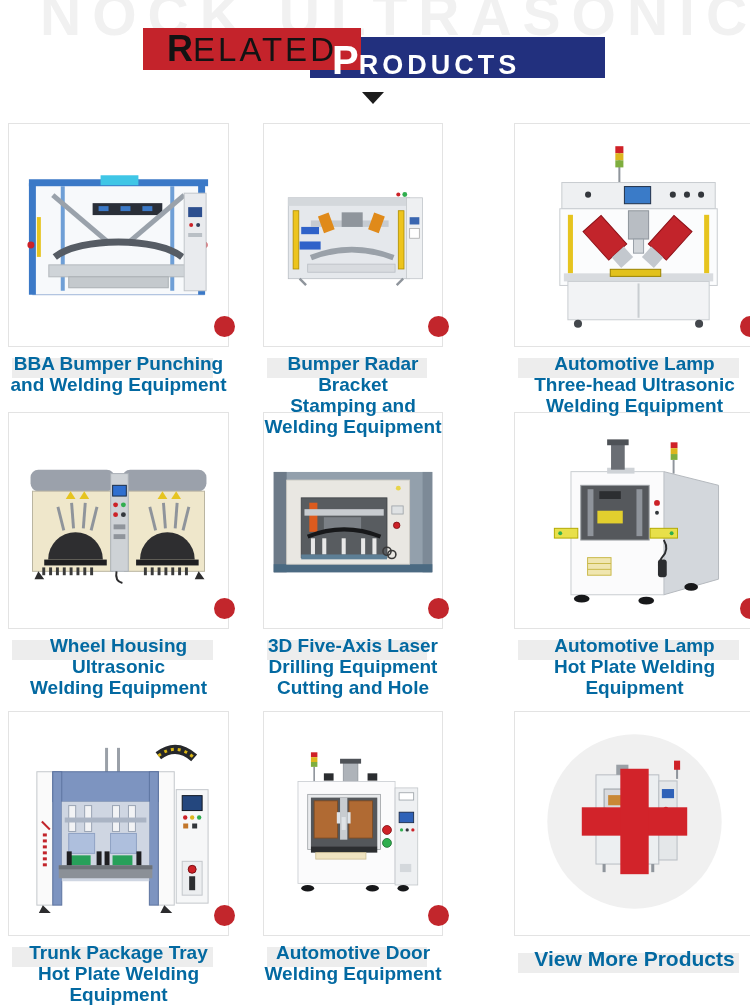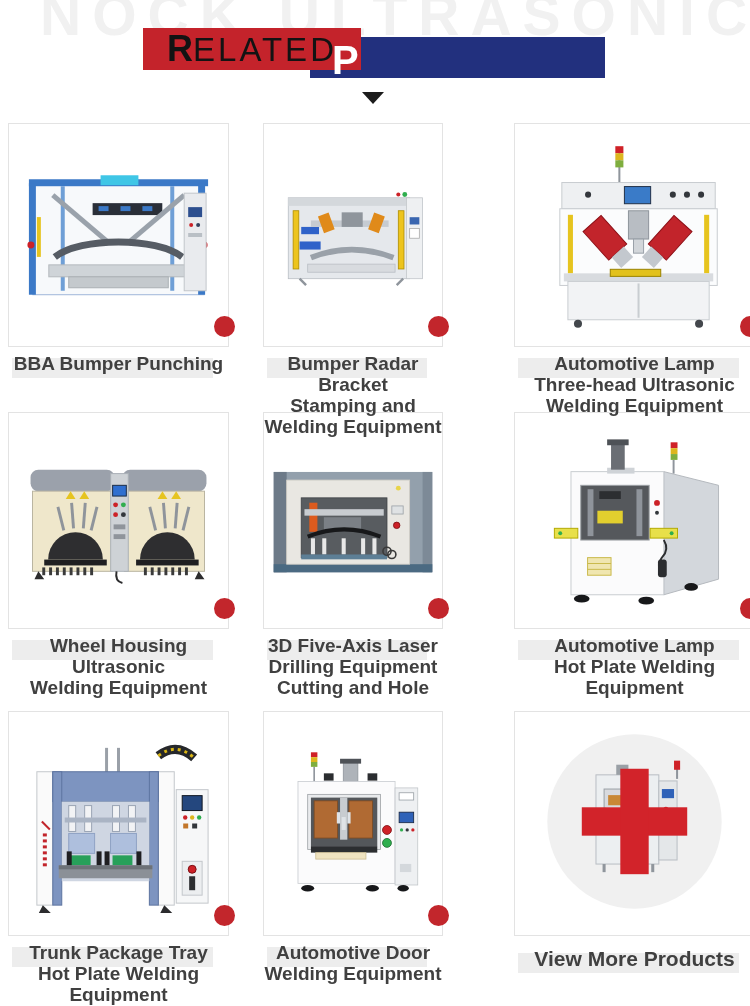--- a/index.html
+++ b/index.html
@@ -47,21 +47,21 @@
     position:relative;background:#fff;border:1px solid #e3e3e3;
     display:flex;align-items:center;justify-content:center;
   }
   .card svg{width:100%;height:100%;}
   .dot{
     position:absolute;right:-7px;bottom:9px;width:21px;height:21px;
     border-radius:50%;background:#c2262c;z-index:5;
   }
   .caption{
     position:relative;margin-top:6px;text-align:center;
-    font-size:19px;line-height:21px;font-weight:bold;color:#404040;
+    font-size:19px;line-height:21px;font-weight:bold;color:#0369a1;
   }
   .caption::before{
     content:"";position:absolute;left:4px;right:16px;top:5px;height:20px;
     background:#ededed;z-index:0;
   }
   .caption span{position:relative;z-index:1;display:block;}
   .caption.big{font-size:21px;margin-top:12px;}
 </style>
 </head>
 <body>
@@ -70,20 +70,21 @@
 
 <div class="header">
   <div class="band-blue"></div>
   <div class="band-red"></div>
   <div class="txt-related">
     <span class="big">R</span>
       <span class="rest">ELATED</span>
   </div>
   <div class="txt-products">
     <span class="big">P</span>
+      <span class="rest">RODUCTS</span>
   </div>
   <div class="arrow-down"></div>
 </div>
 
 <div class="cell r1 c1">
   <div class="card">
     <svg viewBox="0 0 220 220">
       <rect x="24" y="58" width="172" height="112" fill="#f7f9fb" stroke="#9fb6d8"></rect>
       <rect x="20" y="54" width="180" height="7" fill="#3b79c7"></rect>
       <rect x="20" y="58" width="7" height="112" fill="#3b79c7"></rect>
@@ -107,20 +108,21 @@
       <rect x="176" y="68" width="22" height="98" fill="#e9ebee" stroke="#c2c6ca"></rect>
       <rect x="180" y="82" width="14" height="10" fill="#2d4f8f"></rect>
       <circle cx="183" cy="100" r="2" fill="#cc2127"></circle>
         <circle cx="190" cy="100" r="2" fill="#33415e"></circle>
       <rect x="180" y="108" width="14" height="4" fill="#b9bfc5"></rect>
     </svg>
     <div class="dot"></div>
   </div>
   <div class="caption">
     <span>BBA Bumper Punching</span>
+    <span>and Welding Equipment</span>
     <span></span>
   </div>
 </div>
 
 <div class="cell r1 c2">
   <div class="card">
     <svg viewBox="0 0 220 220">
       <rect x="30" y="64" width="150" height="100" fill="#e5e8ec" stroke="#b9bec4"></rect>
       <rect x="30" y="64" width="150" height="10" fill="#d4d8dc"></rect>
       <rect x="176" y="64" width="20" height="100" fill="#eef0f2" stroke="#c2c6ca"></rect>

